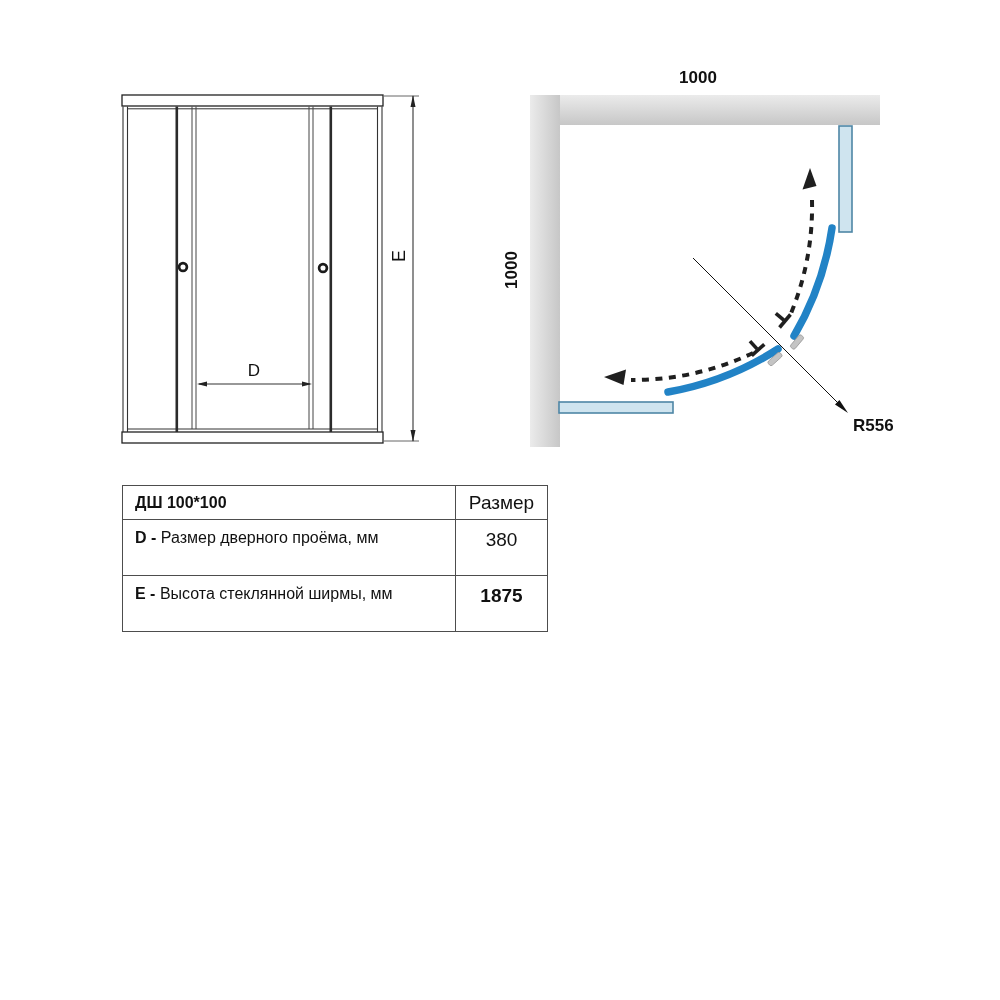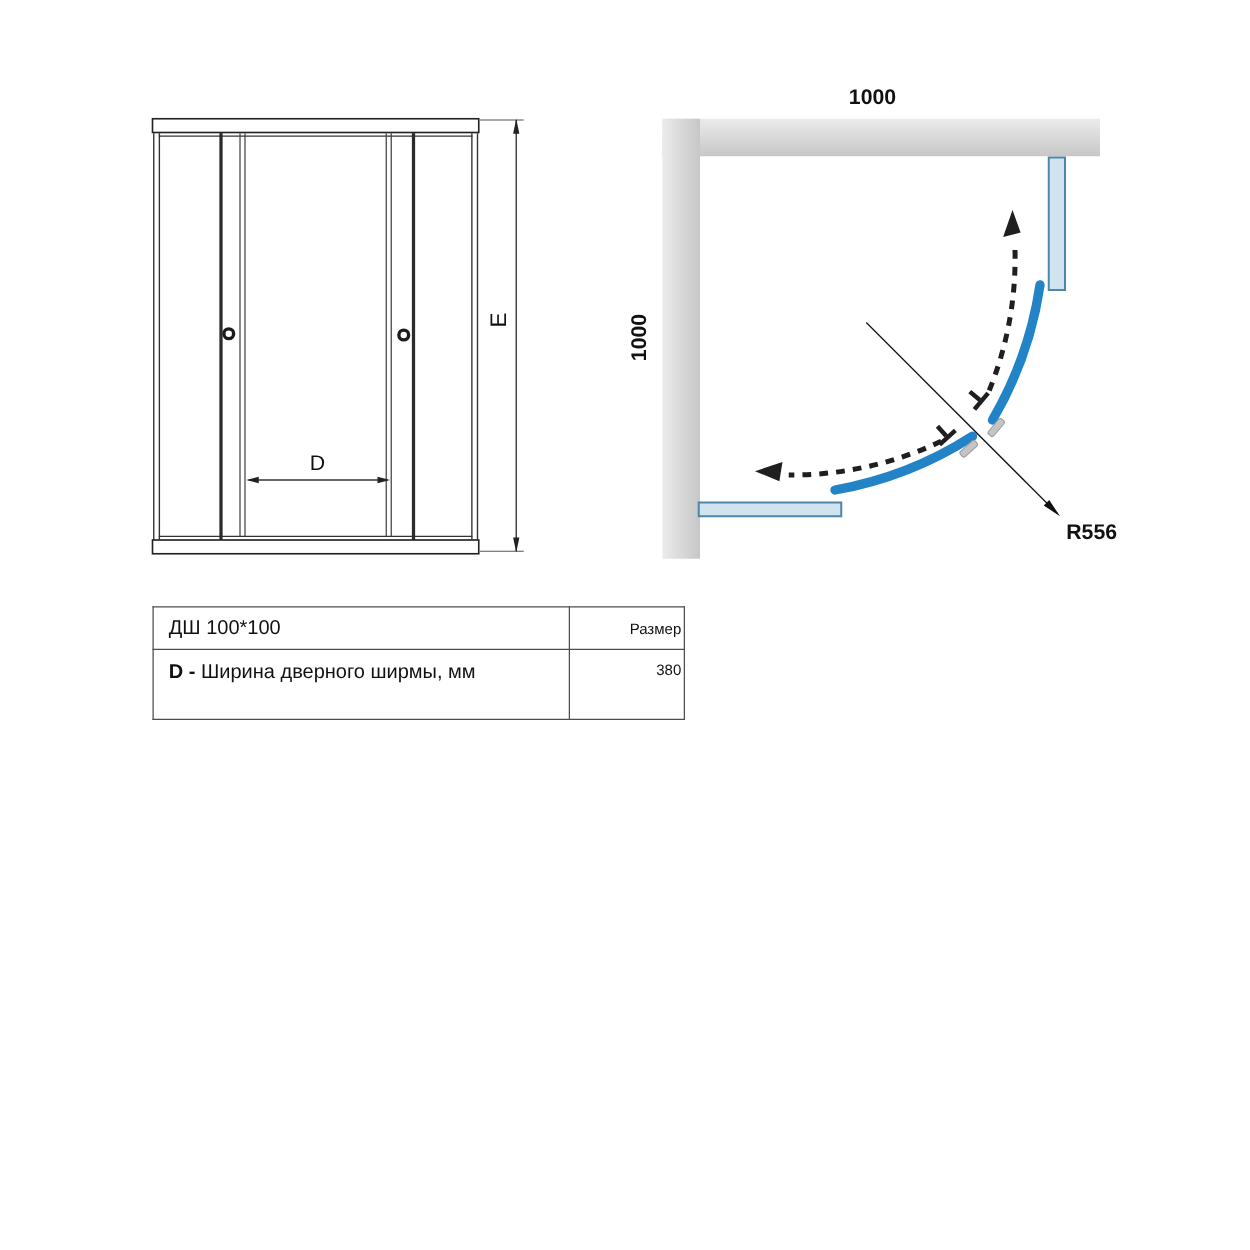--- a/index.html
+++ b/index.html
@@ -8,25 +8,25 @@
   svg{position:absolute;overflow:visible;}
   #front-view{left:95px;top:85px;}
   #top-view{left:490px;top:50px;}
   svg text{font-family:"Liberation Sans",sans-serif;fill:#111;}
   .dim-label{font-size:17px;}
   .dim-bold{font-size:17px;font-weight:bold;}
   table.spec{position:absolute;left:122px;top:485px;border-collapse:collapse;table-layout:fixed;
              width:403px;}
   table.spec td{border:1.4px solid #4d4d4d;vertical-align:top;overflow:hidden;}
   td.c-param{width:316px;padding:9px 4px 0 12px;font-size:16px;}
-  td.c-size{width:87px;text-align:right;padding:9px 2px 0 2px;font-size:12px;}
+  td.c-size{width:87px;text-align:center;padding:9px 2px 0 2px;font-size:19px;}
   tr.hdr td{vertical-align:middle;padding-top:0;}
   tr.hdr{height:34px;}
   tr.r1{height:56px;} tr.r2{height:56px;} tr.r3{height:44px;}
-  .t-title{font-size:17px;font-weight:normal;}
+  .t-title{font-size:17px;font-weight:bold;}
   .t-size-h{font-size:15px;font-weight:normal;}
   .b{font-weight:bold;}
 </style>
 </head>
 <body>
 
 <div class="page">
 
   <svg id="front-view" width="330" height="370" viewBox="0 0 330 370">
 
@@ -132,19 +132,23 @@
     </g>
   </svg>
 
   <table class="spec">
     <tbody>
       <tr class="hdr">
         <td class="c-param t-title">ДШ 100*100</td>
         <td class="c-size t-size-h">Размер</td>
       </tr>
       <tr class="r1">
-        <td class="c-param"><span class="b">D - </span><span>Ширина дверного ширмы, мм</span></td>
+        <td class="c-param"><span class="b">D - </span><span>Размер дверного проёма, мм</span></td>
         <td class="c-size">380</td>
+      </tr>
+      <tr class="r2">
+        <td class="c-param"><span class="b">E - </span><span>Высота стеклянной ширмы, мм</span></td>
+        <td class="c-size b">1875</td>
       </tr>
     </tbody>
   </table>
 
 </div>
 
 </body></html>

